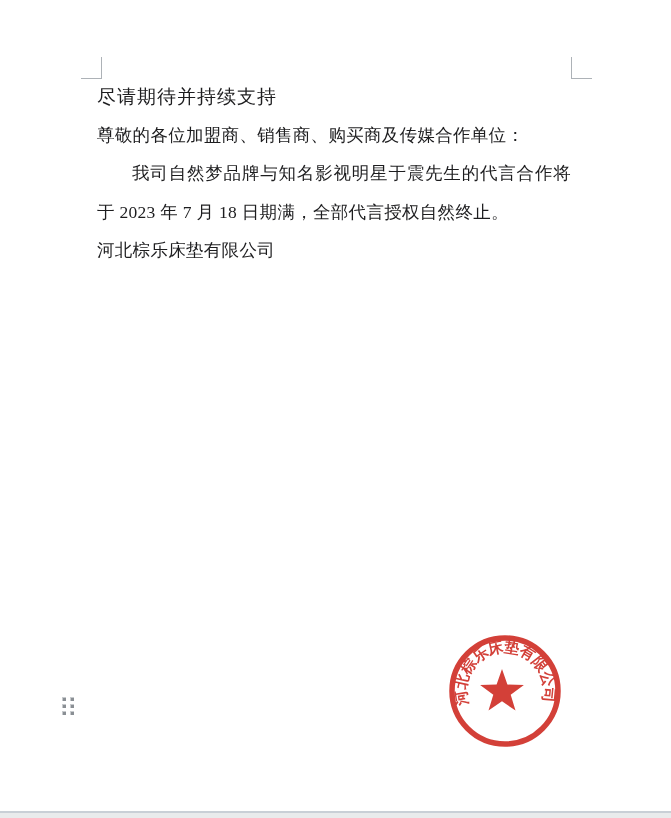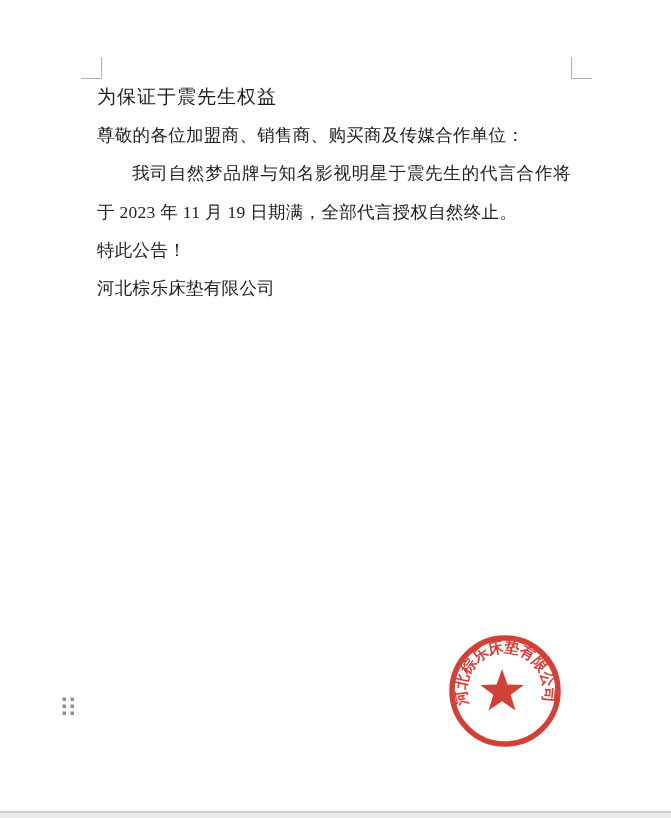--- a/index.html
+++ b/index.html
@@ -54,24 +54,23 @@
 </style>
 </head>
 <body>
 
 <div class="page">
 
   <div class="crop tl"></div>
   <div class="crop tr"></div>
 
   <div class="content">
-    <p class="doc-title">为保证于震先生权益</p>
+    <p class="doc-title">尽请期待并持续支持</p>
     <p>尊敬的各位加盟商、销售商、购买商及传媒合作单位：</p>
-    <p class="indent">我司自然梦品牌与知名影视明星于震先生的代言合作将于 2023 年 11 月 19 日期满，全部代言授权自然终止。</p>
-    <p class="closing">特此公告！</p>
+    <p class="indent">我司自然梦品牌与知名影视明星于震先生的代言合作将于 2023 年 7 月 18 日期满，全部代言授权自然终止。</p>
     <p class="sig">河北棕乐床垫有限公司</p>
   </div>
 
   <div class="anchor-marks">
     <i class="am1"></i>
       <i class="am2"></i>
       <i class="am3"></i>
       <i class="am4"></i>
       <i class="am5"></i>
       <i class="am6"></i>

